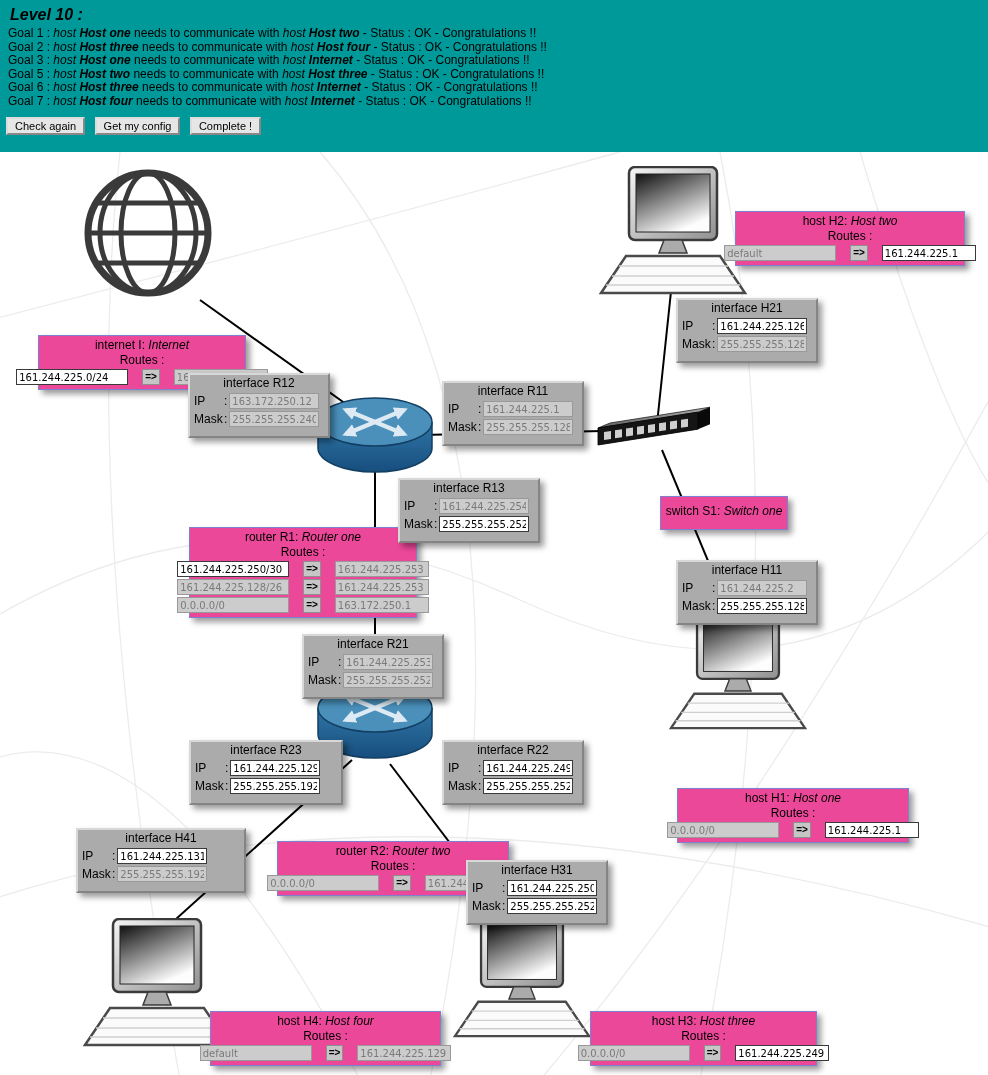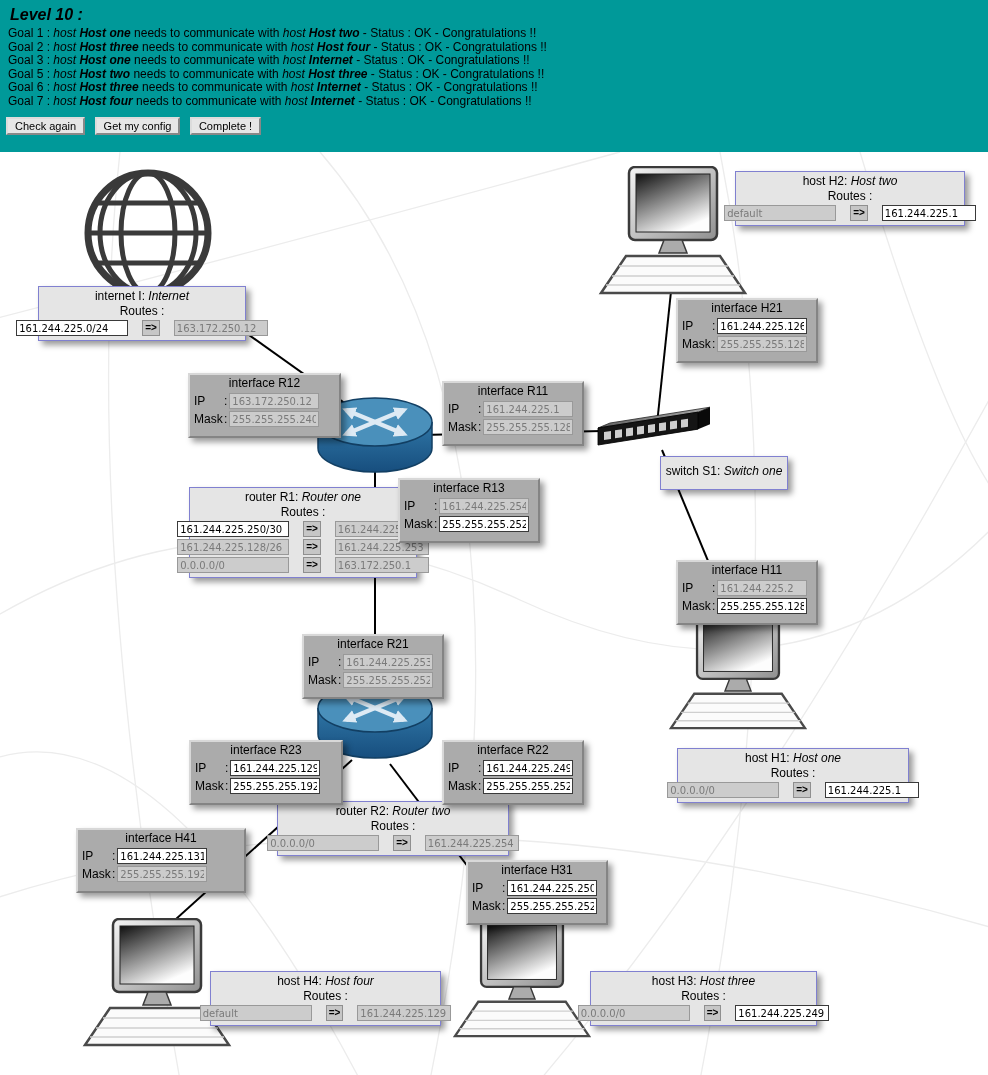--- a/index.html
+++ b/index.html
@@ -12,23 +12,23 @@
   .goal i{font-style:italic;}
   .goal b{font-style:italic;font-weight:bold;}
   .btnrow{margin:7px 0 0 6px;}
   .btnrow button{font-family:"Liberation Sans",sans-serif;font-size:11px;margin-right:5px;
       background:#e6e6e6;border:2px outset #dcdcdc;padding:1px 7px;cursor:pointer;}
   
   .mesh{position:absolute;left:0;top:0;z-index:0;}
   .links{position:absolute;left:0;top:0;z-index:1;}
   .icon{position:absolute;z-index:2;}
   
-  .nodebox{position:absolute;z-index:4;background:#e5e5e5;border:1px solid #8080d0;
+  .nodebox{position:absolute;z-index:4;background:#ec4899;border:1px solid #8080d0;
       box-shadow:4px 4px 6px rgba(0,0,0,.40);font-size:12px;text-align:center;
-      padding:2px 3px 4px;box-sizing:border-box;}
+      padding:2px 3px 4px;box-sizing:border-box;margin-top:40px;}
   .bt{line-height:15px;white-space:pre;}
   .bt i{font-style:italic;}
   .rl{line-height:14px;}
   .rr{display:flex;justify-content:center;align-items:center;gap:14px;margin-top:2px;}
   
   .ifacebox{position:absolute;z-index:4;background:#ababab;border:2px outset #d8d8d8;
       box-shadow:4px 4px 6px rgba(0,0,0,.40);font-size:12px;padding:1px 4px 9px;box-sizing:border-box;}
   .it{text-align:center;line-height:15px;}
   .ir{display:flex;align-items:center;margin-top:2px;}
   .ir .w{display:inline-block;width:30px;}
@@ -175,21 +175,21 @@
     <div class="goal"><span>Goal 5 : </span><i>host </i><b>Host two</b><span> needs to communicate with </span><i>host </i><b>Host three</b><span> - Status : OK - Congratulations !!</span></div>
     <div class="goal"><span>Goal 6 : </span><i>host </i><b>Host three</b><span> needs to communicate with </span><i>host </i><b>Internet</b><span> - Status : OK - Congratulations !!</span></div>
     <div class="goal"><span>Goal 7 : </span><i>host </i><b>Host four</b><span> needs to communicate with </span><i>host </i><b>Internet</b><span> - Status : OK - Congratulations !!</span></div>
     <div class="btnrow">
       <button>Check again</button>
       <button>Get my config</button>
       <button>Complete !</button>
     </div>
   </div>
 
-  <div class="nodebox" style="left:38px;top:286px;width:208px">
+  <div class="nodebox" style="left:38px;top:295px;width:208px">
     <div class="bt"><span>internet I: </span><i>Internet</i></div>
     <div class="rl">Routes :</div>
     <div class="rr">
       <input class="in dest" value="161.244.225.0/24" style="">
       <span class="chip">=&gt;</span>
       <input class="in via ro" readonly="" value="163.172.250.12" style="">
     </div>
   </div>
 
   <div class="nodebox" style="left:735px;top:171px;width:230px">
@@ -259,21 +259,21 @@
   <div class="nodebox" style="left:590px;top:971px;width:227px">
     <div class="bt"><span>host H3: </span><i>Host three</i></div>
     <div class="rl">Routes :</div>
     <div class="rr">
       <input class="in dest ro" readonly="" value="0.0.0.0/0" style="">
       <span class="chip">=&gt;</span>
       <input class="in via" value="161.244.225.249" style="">
     </div>
   </div>
 
-  <div class="ifacebox" style="left:188px;top:373px;width:153px">
+  <div class="ifacebox" style="left:188px;top:373px;width:142px">
     <div class="it">interface R12</div>
     <div class="ir">
         <span class="w">IP</span>
         <span class="c">:</span>
         <input class="in ifin ro" readonly="" value="163.172.250.12" style="">
       </div>
     <div class="ir">
         <span class="w">Mask</span>
         <span class="c">:</span>
         <input class="in ifin ro" readonly="" value="255.255.255.240" style="">

